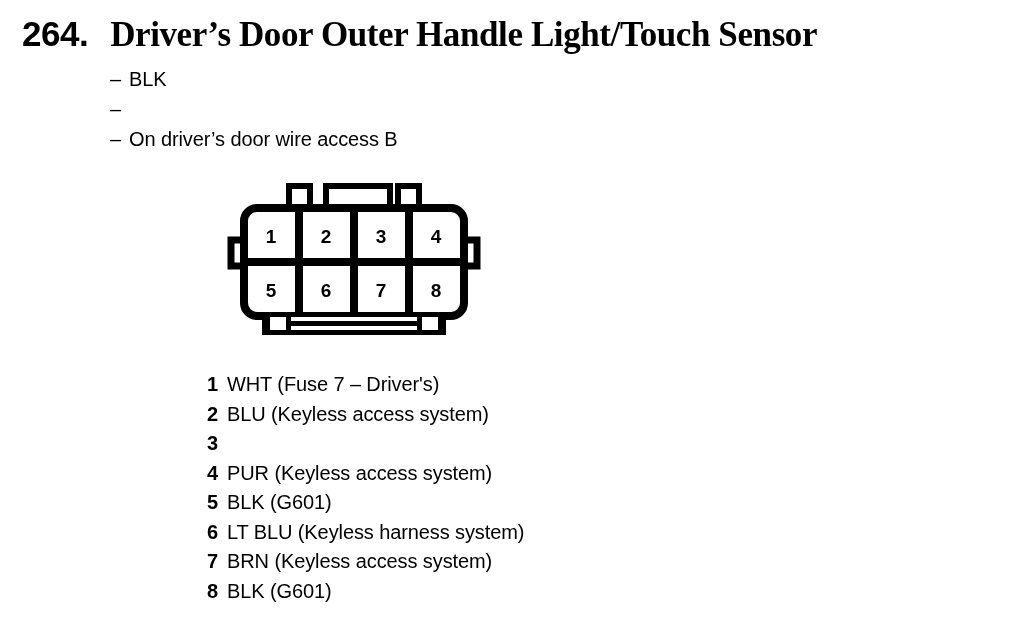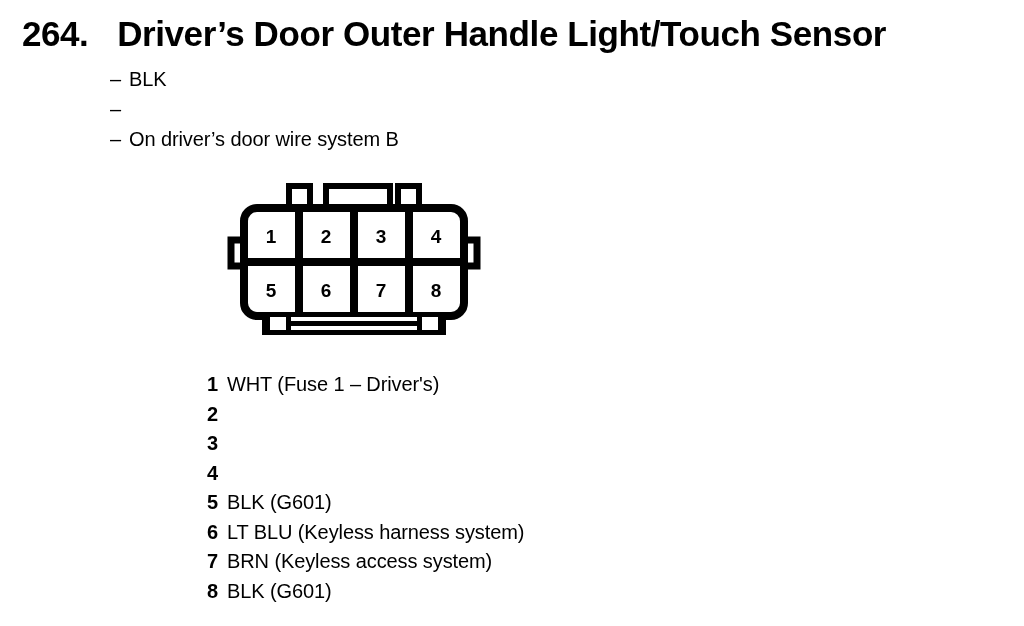--- a/index.html
+++ b/index.html
@@ -22,26 +22,27 @@
     left: 22px;
     top: 14px;
     display: flex;
     align-items: baseline;
     white-space: nowrap;
   }
   .header-number {
     font-size: 35px;
     font-weight: bold;
     letter-spacing: -0.5px;
-    margin-right: 29px;
+    margin-right: 22px;
   }
   .header-title {
     font-size: 35px;
     font-weight: bold;
     letter-spacing: -0.4px;
+    font-family: Liberation Serif, serif;
   }
 
   
   .bullets {
     position: absolute;
     left: 110px;
     top: 64px;
   }
   .bullet-row {
     display: flex;
@@ -111,21 +112,21 @@
 <div class="bullets">
   <div class="bullet-row">
     <span class="bullet-dash">–</span>
     <span class="bullet-text">BLK</span>
   </div>
   <div class="bullet-row">
     <span class="bullet-dash">–</span>
   </div>
   <div class="bullet-row">
     <span class="bullet-dash">–</span>
-    <span class="bullet-text">On driver’s door wire system B</span>
+    <span class="bullet-text">On driver’s door wire access B</span>
   </div>
 </div>
 
 <div class="connector">
   <svg width="290" height="155" viewBox="0 0 290 155" xmlns="http://www.w3.org/2000/svg">
 
     <g>
       <rect x="74" y="3" width="21" height="24" fill="none" stroke="#000" stroke-width="6"></rect>
       <rect x="111" y="3" width="64" height="24" fill="none" stroke="#000" stroke-width="6"></rect>
       <rect x="183" y="3" width="21" height="24" fill="none" stroke="#000" stroke-width="6"></rect>
@@ -166,30 +167,32 @@
       <text class="pin-num" x="111" y="114" text-anchor="middle">6</text>
       <text class="pin-num" x="166" y="114" text-anchor="middle">7</text>
       <text class="pin-num" x="221" y="114" text-anchor="middle">8</text>
     </g>
   </svg>
 </div>
 
 <div class="legend">
   <div class="legend-row">
     <span class="legend-num">1</span>
-    <span class="legend-desc">WHT (Fuse 1 – Driver's)</span>
+    <span class="legend-desc">WHT (Fuse 7 – Driver's)</span>
   </div>
   <div class="legend-row">
     <span class="legend-num">2</span>
+    <span class="legend-desc">BLU (Keyless access system)</span>
   </div>
   <div class="legend-row">
     <span class="legend-num">3</span>
   </div>
   <div class="legend-row">
     <span class="legend-num">4</span>
+    <span class="legend-desc">PUR (Keyless access system)</span>
   </div>
   <div class="legend-row">
     <span class="legend-num">5</span>
     <span class="legend-desc">BLK (G601)</span>
   </div>
   <div class="legend-row">
     <span class="legend-num">6</span>
     <span class="legend-desc">LT BLU (Keyless harness system)</span>
   </div>
   <div class="legend-row">

